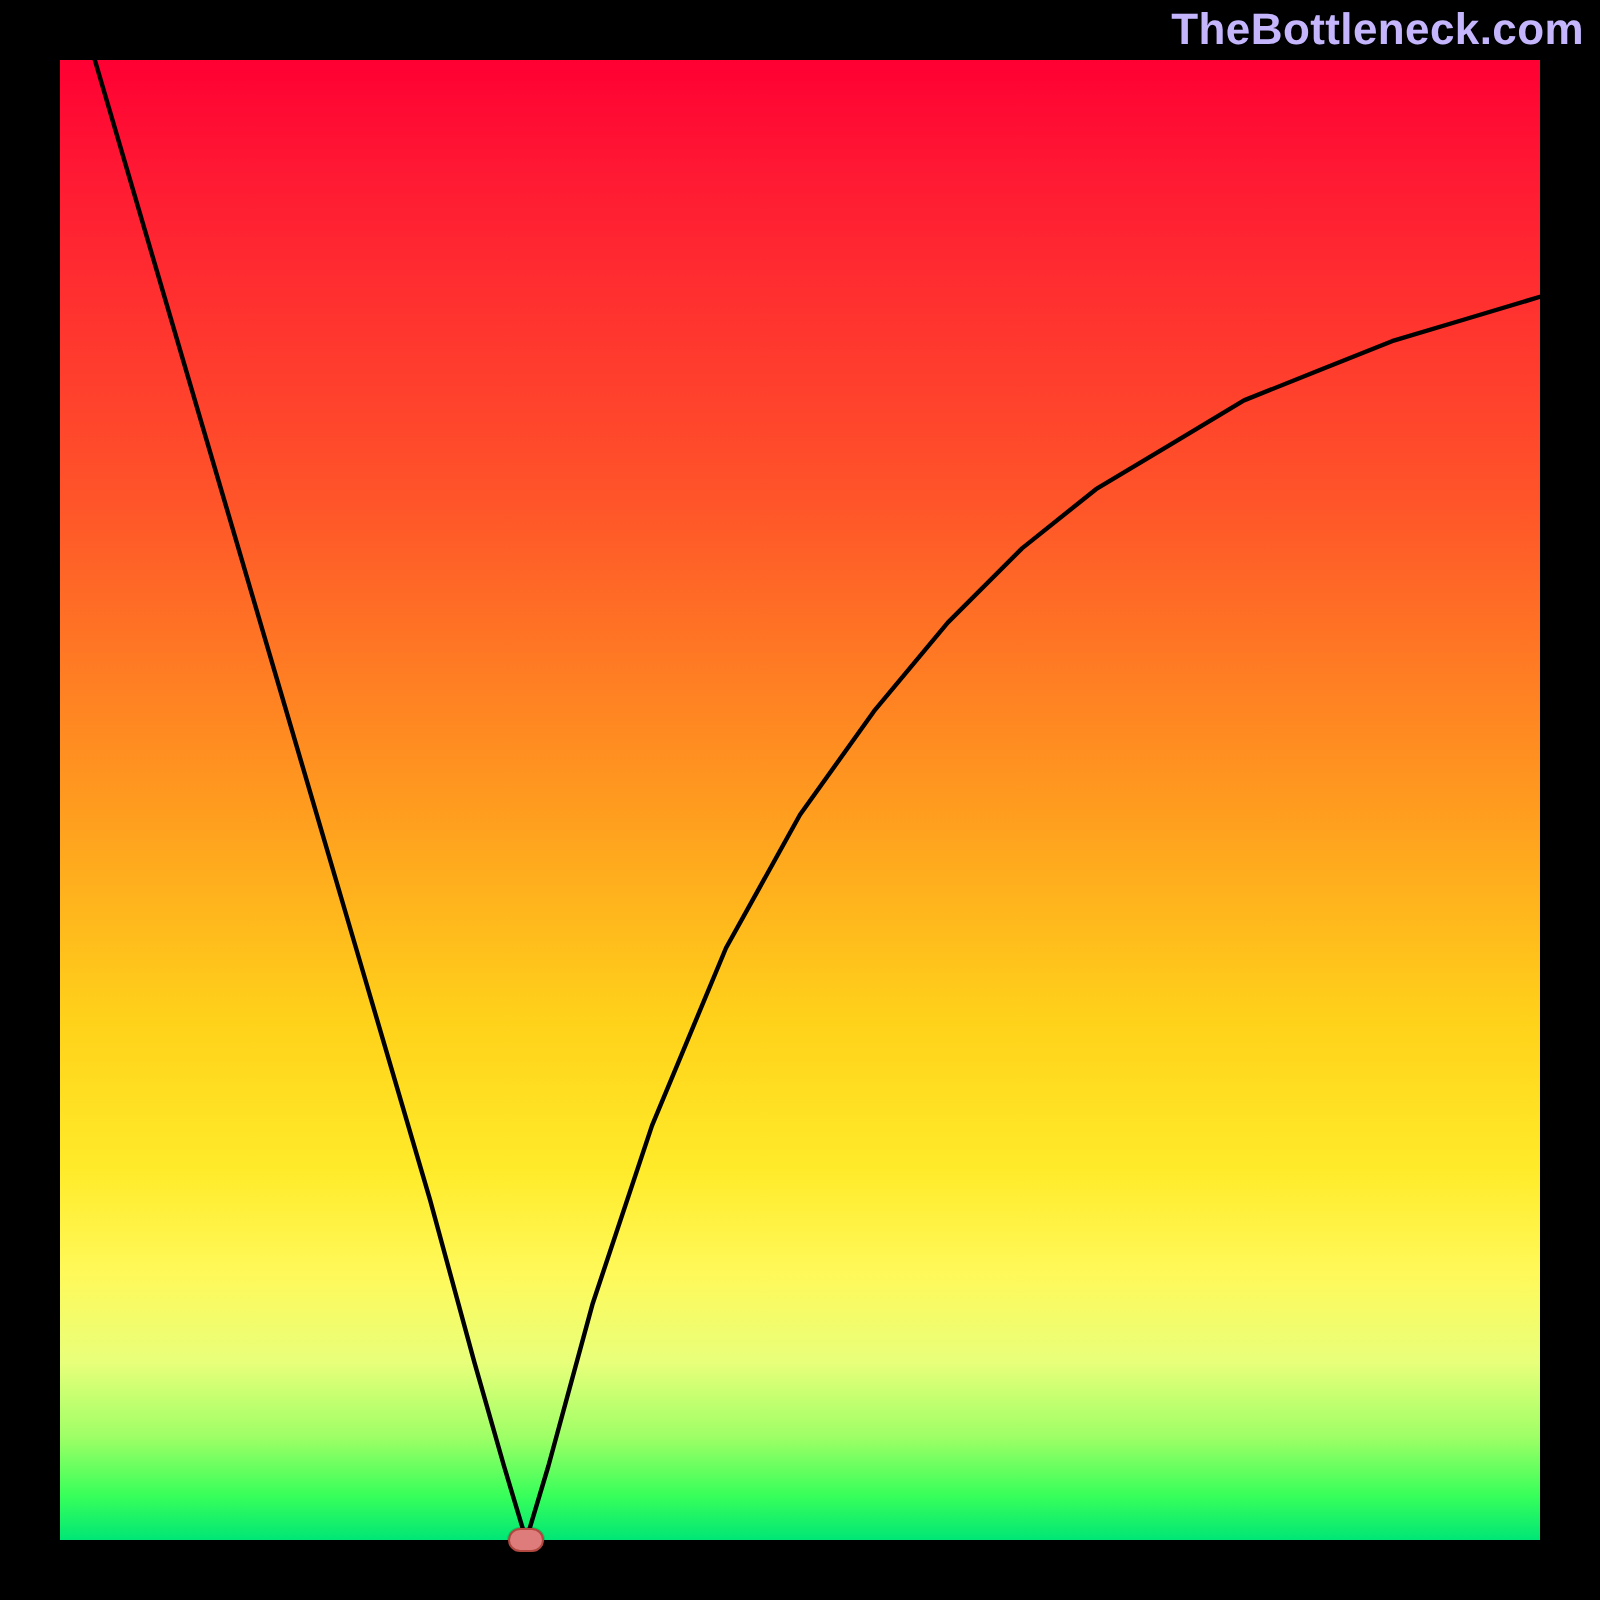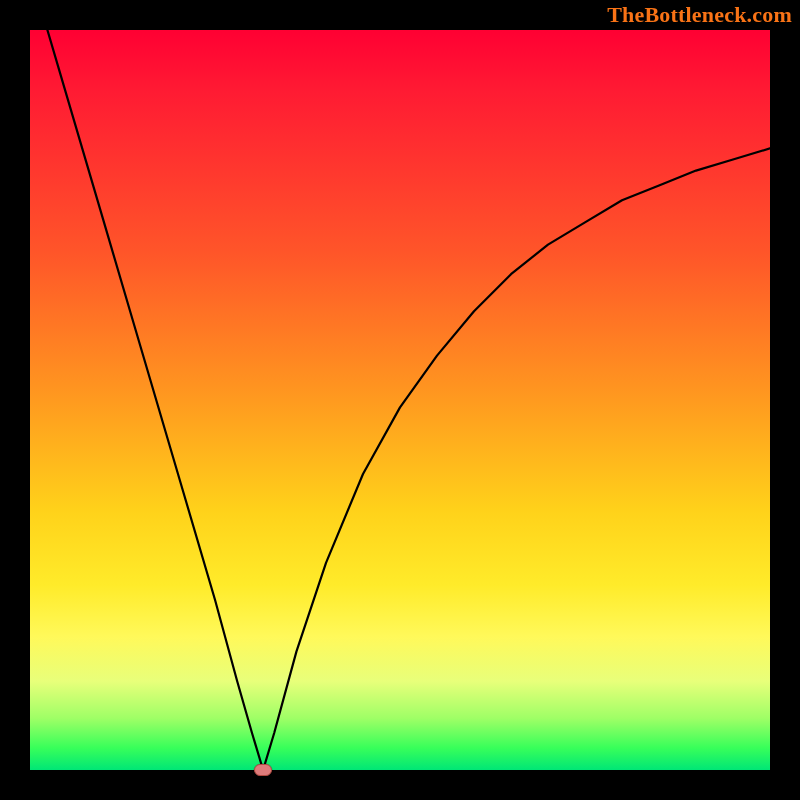--- a/index.html
+++ b/index.html
@@ -46,22 +46,22 @@
     height: 740px;
     pointer-events: none;
   }
   .watermark {
     position: absolute;
     top: 2px;
     right: 8px;
     font-size: 22px;
     font-weight: bold;
     letter-spacing: 0.2px;
-    color: #f97316;
-    font-family: Liberation Serif, serif;
+    color: #c4b5fd;
+    font-family: Liberation Sans, sans-serif;
   }
   .marker {
     position: absolute;
     width: 16px;
     height: 10px;
     border-radius: 6px;
     background: #de7b7b;
     border: 1px solid #b0483f;
     box-shadow: 0 0 0 0.5px rgba(0,0,0,0.15);
     transform: translate(-50%, -50%);

